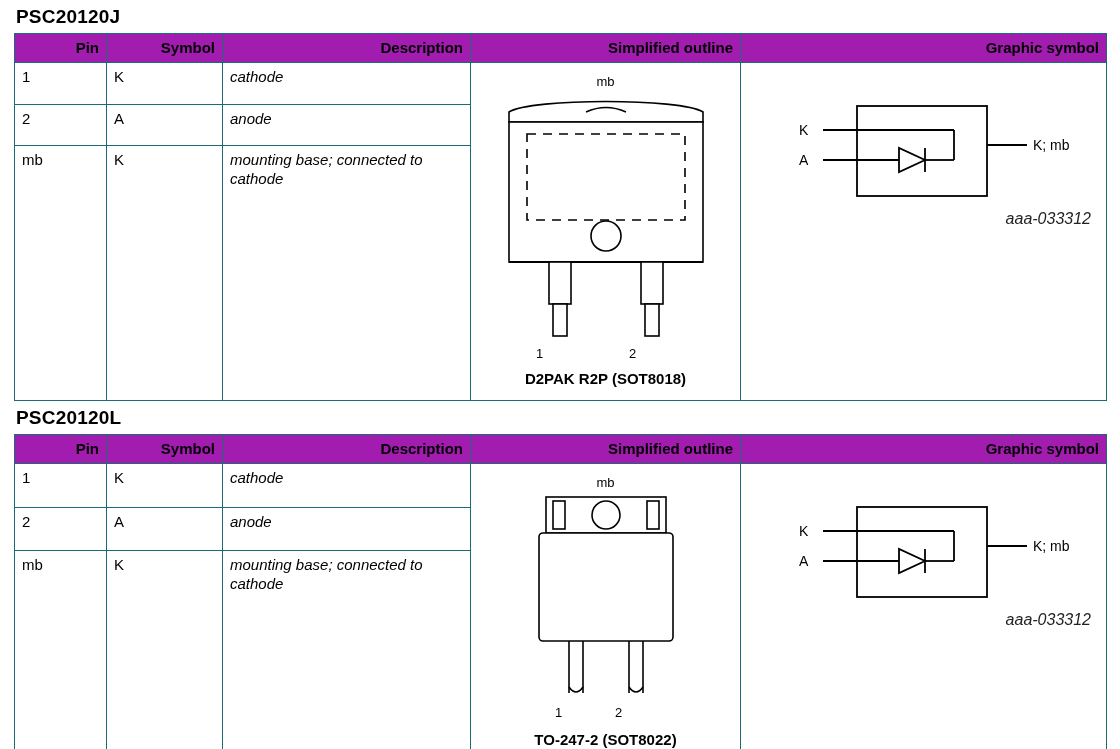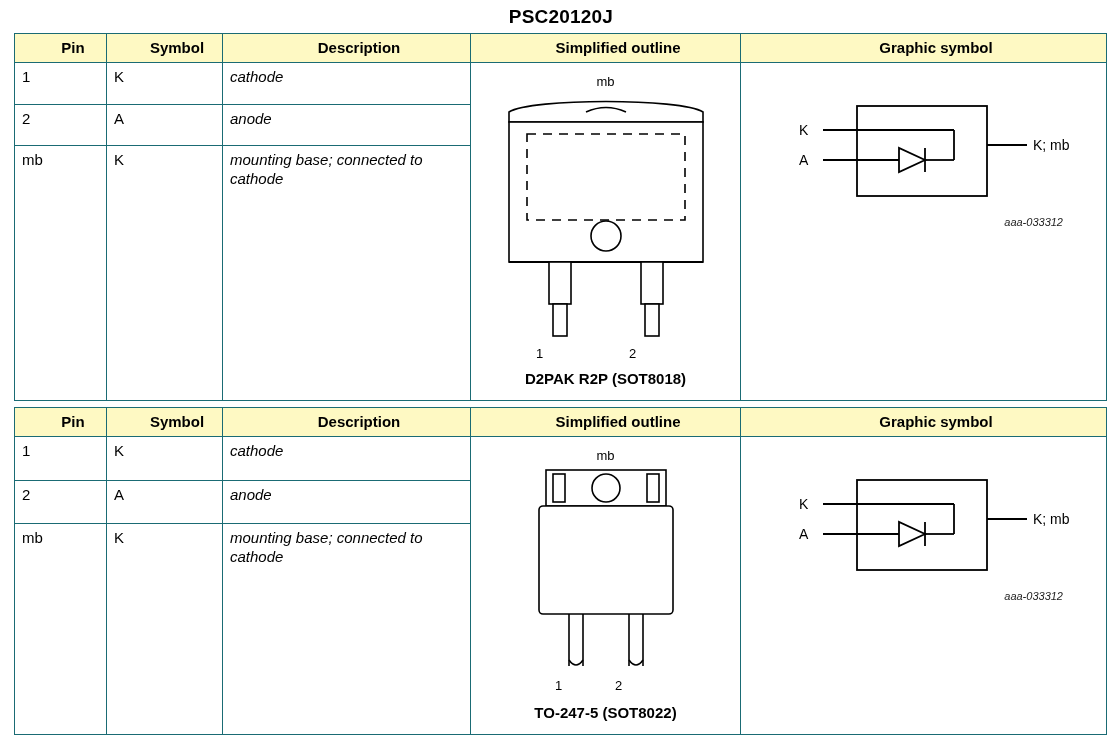--- a/index.html
+++ b/index.html
@@ -22,38 +22,37 @@
     padding: 6px 14px 0 14px;
   }
   .section {
     margin-bottom: 6px;
   }
   .section-title {
     font-size: 19px;
     font-weight: bold;
     margin: 0 0 5px 2px;
     letter-spacing: 0.2px;
-    text-align: center;
   }
   table.pintable {
     border-collapse: collapse;
     width: 1092px;
     table-layout: fixed;
   }
   table.pintable th,
   table.pintable td {
     border: 1px solid #1a6b74;
     vertical-align: top;
     padding: 5px 7px;
     font-size: 15px;
   }
   table.pintable thead th {
-    background: #fef9c3;
+    background: #a21caf;
     font-weight: bold;
-    text-align: center;
+    text-align: right;
     height: 18px;
     padding-left: 32px;
   }
   .col-pin { width: 92px; }
   .col-sym { width: 116px; }
   .col-desc { width: 248px; }
   .col-outline { width: 270px; }
   .col-graphic { width: 366px; }
   .desc-cell {
     line-height: 1.25;
@@ -80,23 +79,23 @@
   }
   .graphic-inner {
     position: relative;
     height: 100%;
     display: flex;
     align-items: center;
     justify-content: center;
   }
   .ref-code {
     position: absolute;
-    right: 36px;
+    right: 8px;
     bottom: 10px;
-    font-size: 11px;
+    font-size: 16px;
     font-style: italic;
     color: #222;
   }
   svg { display: block; }
   .svgwrap { display: inline-block; }
 </style>
 </head>
 <body>
 
 <div class="page">
@@ -200,20 +199,21 @@
         <tr>
           <td style="height:244px;">mb</td>
           <td>K</td>
           <td class="desc-cell">mounting base; connected to cathode</td>
         </tr>
       </tbody>
     </table>
   </div>
 
   <div class="section">
+    <div class="section-title">PSC20120L</div>
     <table class="pintable">
       <colgroup>
         <col class="col-pin">
           <col class="col-sym">
           <col class="col-desc">
           <col class="col-outline">
           <col class="col-graphic">
       </colgroup>
       <thead>
         <tr>
@@ -251,21 +251,21 @@
                     <line x1="152" y1="150" x2="152" y2="202" stroke-width="1.6"></line>
                     <path d="M78 196 q 7 10 14 0"></path>
                     <path d="M138 196 q 7 10 14 0"></path>
                   </g>
                 </svg>
               </div>
               <div style="position:relative;height:16px;">
                 <span style="position:absolute;left:77px;top:-4px;font-size:13px;">1</span>
                 <span style="position:absolute;left:137px;top:-4px;font-size:13px;">2</span>
               </div>
-              <div class="pkg-label">TO-247-5 (SOT8022)</div>
+              <div class="pkg-label">TO-247-2 (SOT8022)</div>
             </div>
           </td>
           <td class="graphic-cell" rowspan="3">
             <div class="graphic-inner">
               <div class="svgwrap">
                 <svg width="290" height="170" viewBox="0 0 290 170">
                   <g fill="none" stroke="#000" stroke-width="1.8">
                     <rect x="78" y="38" width="130" height="90"></rect>
                     <line x1="44" y1="62" x2="78" y2="62"></line>
                     <line x1="44" y1="92" x2="78" y2="92"></line>

